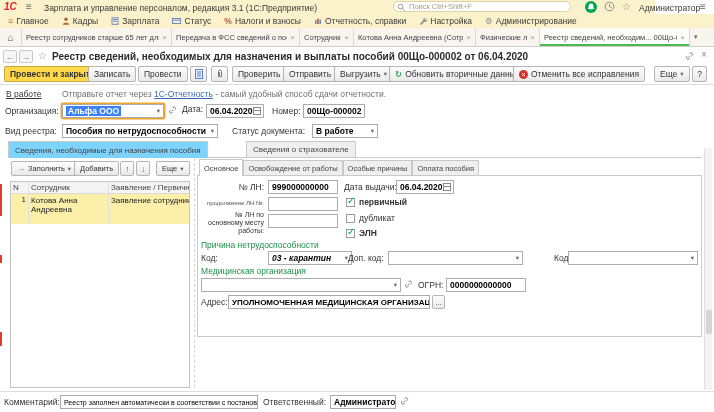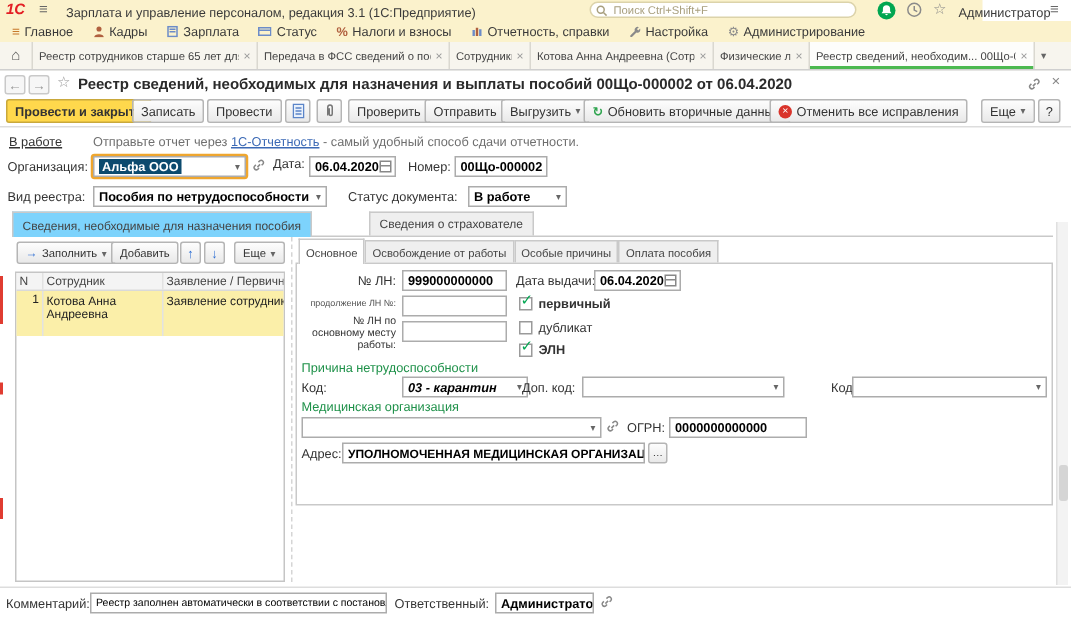--- a/index.html
+++ b/index.html
@@ -30,21 +30,21 @@
   
   .btn{display:inline-flex;align-items:center;gap:3px;height:16px;padding:0 5px;font-size:8.5px;color:#333;background:linear-gradient(#FDFDFD,#E9E9E9);border:1px solid #B5B5B5;border-radius:2px;white-space:nowrap;}
   .btn.primary{background:#FFD84C;border-color:#C9A83B;font-weight:bold;}
   .btn .dd{font-size:6.5px;color:#666;}
   .toolbar-line{position:absolute;left:0;top:84px;width:714px;border-top:1px solid #DDDDDD;}
   
   .inp{background:#fff;border:1px solid #ACACAC;height:14px;display:flex;align-items:center;padding:0 3px;font-size:8.5px;color:#000;font-weight:600;white-space:nowrap;overflow:hidden;}
   .inp .dd{margin-left:auto;color:#666;font-size:6.5px;padding-left:2px;flex:none;}
   .lbl{font-size:8.5px;color:#333;white-space:nowrap;}
   .focus-ring{box-shadow:0 0 0 1.5px #EFA62E;border-radius:1px;}
-  .sel{background:#0c4a6e;color:#fff;padding:0 2px;font-weight:600;}
+  .sel{background:#3b82f6;color:#fff;padding:0 2px;font-weight:600;}
   .cal{width:8px;height:8px;border:1px solid #888;margin-left:auto;position:relative;flex:none;}
   .cal::before{content:"";position:absolute;left:0;right:0;top:1.5px;border-top:1px solid #888;}
   .linkbtn{width:11px;height:13px;display:flex;align-items:center;justify-content:center;}
   
   .stab{position:absolute;height:16px;display:flex;align-items:center;padding:0 6px;font-size:8px;border:1px solid #C9C9C9;border-bottom:none;background:#EFEFEF;color:#444;white-space:nowrap;overflow:hidden;}
   .stab.active{background:#7dd3fc;height:17px;z-index:2;}
   
   .grid-h{background:#F4F4F4;border-bottom:1px solid #D9D9D9;display:flex;font-size:8px;color:#444;}
   .cell{padding:1px 2px;border-right:1px solid #E2E2E2;overflow:hidden;white-space:nowrap;}
   .row-sel{background:#FBEFA9;display:flex;font-size:8px;color:#222;}
@@ -402,21 +402,21 @@
   <span class="abs green-h" style="left:201px;top:266px;">Медицинская организация</span>
   <div class="abs inp" style="left:201px;top:278px;width:200px;">
     <span class="dd">▾</span>
   </div>
   <span class="abs linkbtn" style="left:403px;top:278px;">
     <svg width="9" height="9">
         <path d="M3.6 5.4 L5.4 3.6 M2.6 3.9 l-0.9 0.9 a1.5 1.5 0 0 0 2.1 2.1 l0.9 -0.9 M4.3 2.1 l0.9 -0.9 a1.5 1.5 0 0 1 2.1 2.1 l-0.9 0.9" stroke="#888" fill="none"></path>
       </svg>
   </span>
   <span class="abs lbl" style="left:418px;top:280px;">ОГРН:</span>
-  <div class="abs inp" style="left:446px;top:278px;width:92px;">
+  <div class="abs inp" style="left:446px;top:278px;width:80px;">
       <span>0000000000000</span>
     </div>
 
   <span class="abs lbl" style="left:201px;top:297px;">Адрес:</span>
   <div class="abs inp" style="left:228px;top:295px;width:202px;font-size:8px;">
       <span>УПОЛНОМОЧЕННАЯ МЕДИЦИНСКАЯ ОРГАНИЗАЦИЯ</span>
     </div>
   <div class="abs btn" style="left:432px;top:295px;height:14px;width:13px;justify-content:center;padding:0;">
       <span style="font-size:7px;">…</span>
     </div>

